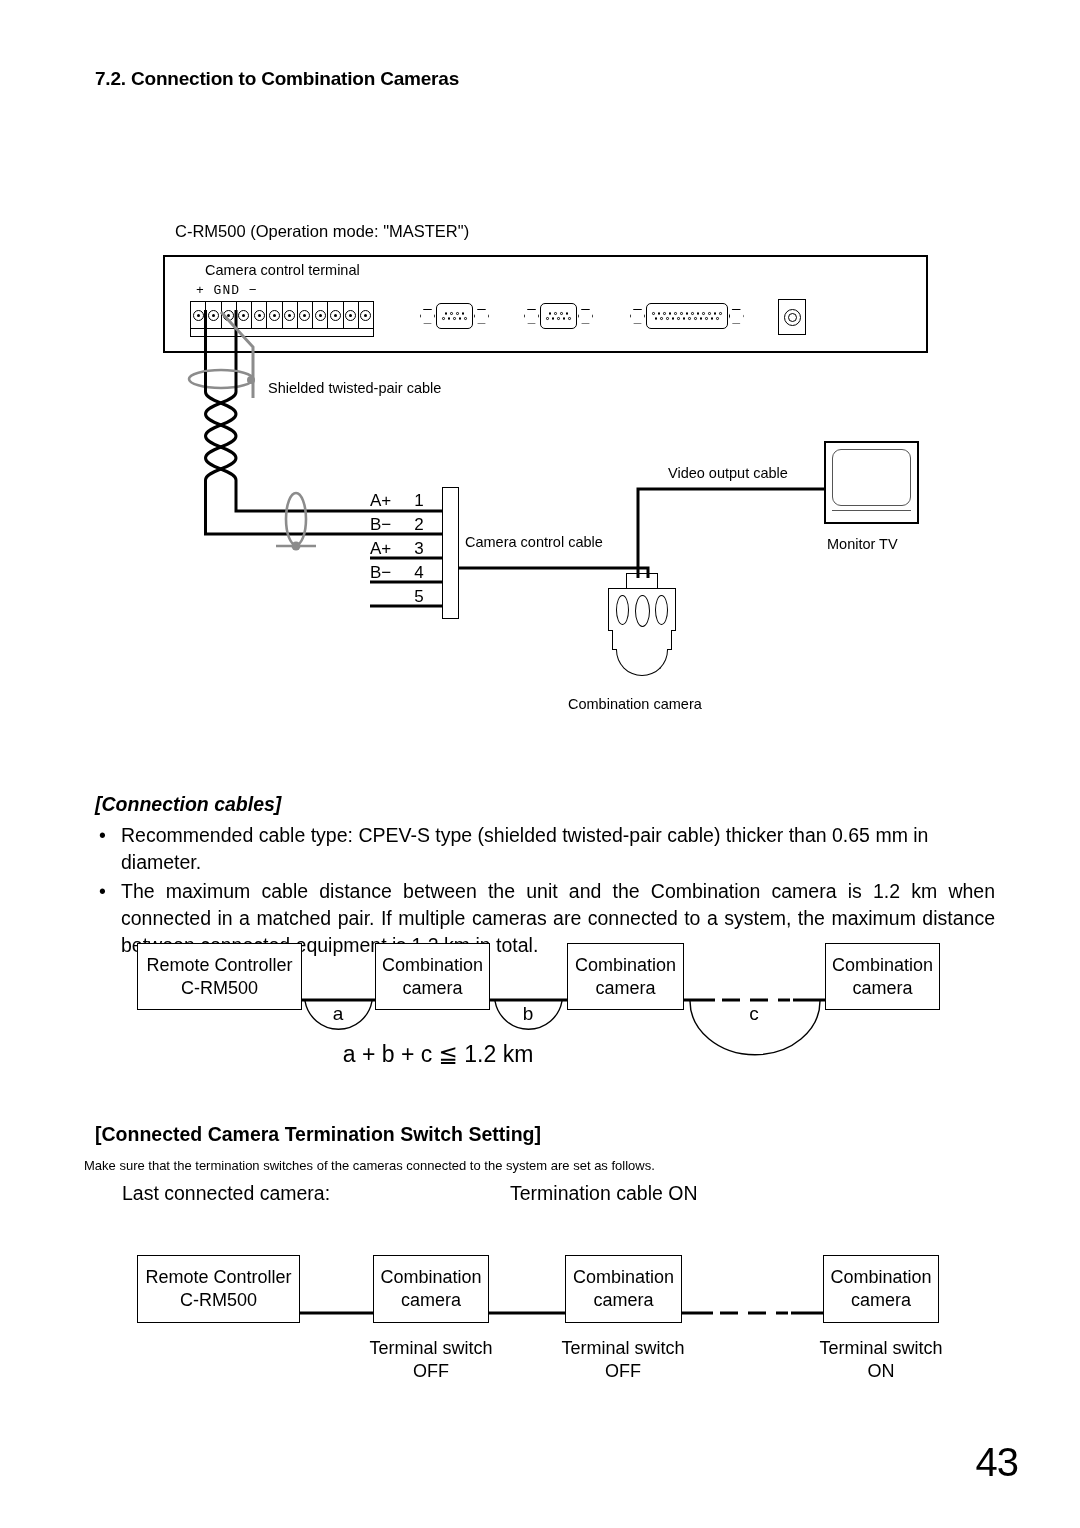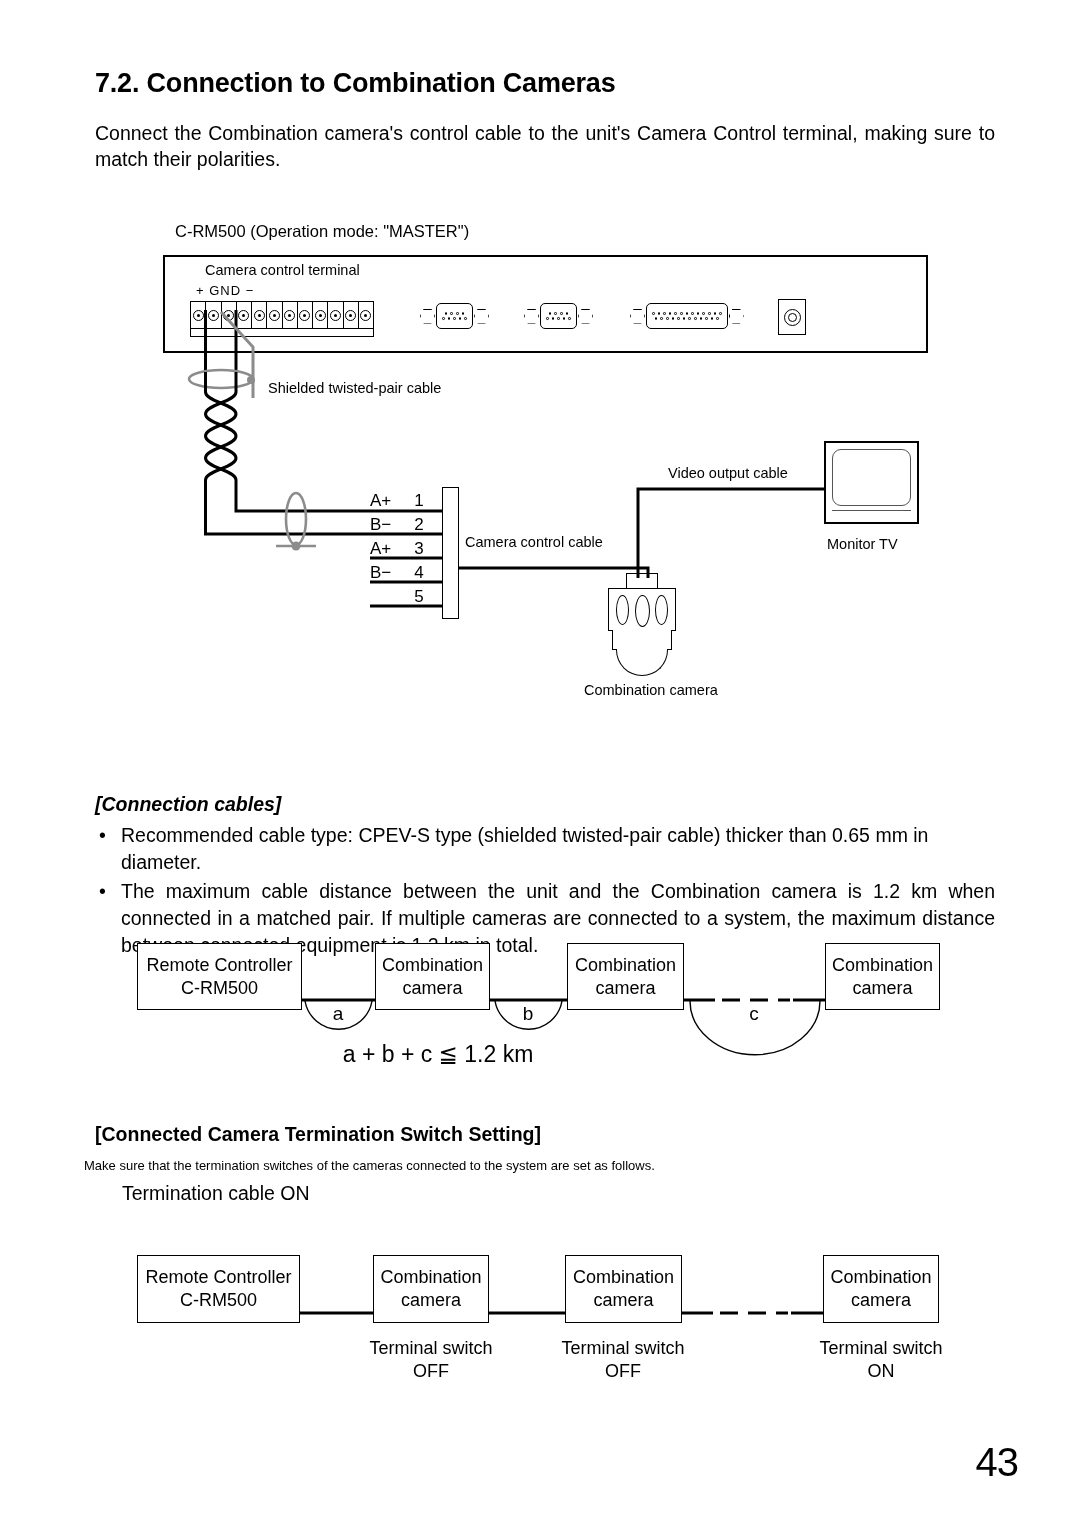--- a/index.html
+++ b/index.html
@@ -20,21 +20,21 @@
     left: 0; top: 0;
     width: 1080px;
     height: 1528px;
   }
 
   
   .section-title {
     position: absolute;
     left: 95px;
     top: 68px;
-    font-size: 27px;
+    font-size: 19px;
     font-weight: bold;
     letter-spacing: -0.2px;
   }
   .intro {
     position: absolute;
     left: 95px;
     top: 120px;
     width: 900px;
     font-size: 19.5px;
     line-height: 26px;
@@ -356,30 +356,29 @@
     text-align: center;
     width: 160px;
   }
 </style>
 </head>
 <body>
 
 <div class="page">
 
   <div class="section-title">7.2. Connection to Combination Cameras</div>
-  <div class="intro">Connect the Combination camera's control cable to the unit's Camera Control terminal, making sure to match their polarities.</div>
 
   <div>
 
     <div class="diag-label" style="left:175px; top:222px;">C-RM500 (Operation mode: "MASTER")</div>
 
     <div class="device-frame"></div>
 
     <div class="diag-label sm" style="left:177px; top:262px;margin-left:28px;">Camera control terminal</div>
-    <div class="diag-label tiny" style="left:196px; top:283px; letter-spacing:1px;">+ GND −</div>
+    <div class="diag-label tiny" style="left:196px; top:283px; letter-spacing:1px;font-family:Liberation Mono, monospace;">+ GND −</div>
 
     <div class="term-block">
       <div class="term-cell">
           <div class="screw"></div>
         </div>
       <div class="term-cell">
           <div class="screw"></div>
         </div>
       <div class="term-cell">
           <div class="screw"></div>
@@ -493,21 +492,21 @@
     <div class="bnc" style="left:778px; top:299px;">
       <div class="ring1">
         <div class="ring2"></div>
       </div>
     </div>
 
     <div class="diag-label sm" style="left:268px; top:380px;">Shielded twisted-pair cable</div>
     <div class="diag-label sm" style="left:465px; top:534px;">Camera control cable</div>
     <div class="diag-label sm" style="left:668px; top:465px;">Video output cable</div>
     <div class="diag-label sm" style="left:827px; top:536px;">Monitor TV</div>
-    <div class="diag-label sm" style="left:568px; top:682px;margin-left:16px;">Combination camera</div>
+    <div class="diag-label sm" style="left:568px; top:696px;">Combination camera</div>
 
     <div class="pinlist">
       <div class="prow">
           <span class="lbl">A+</span>
           <span class="num">1</span>
         </div>
       <div class="prow">
           <span class="lbl">B−</span>
           <span class="num">2</span>
         </div>
@@ -620,20 +619,21 @@
     <div class="diag-label c" style="left:736px; top:1003px; width:36px; font-size:19px;">c</div>
   </div>
 
   <div class="formula" style="top:1041px;">a + b + c ≦ 1.2 km</div>
 
   <div class="subhead" id="termination-head">[Connected Camera Termination Switch Setting]</div>
   <div class="para" id="termination-intro">Make sure that the termination switches of the cameras connected to the system are set as follows.</div>
 
   <div class="sw-lines">
     <div class="row">
+      <span class="c1">Last connected camera:</span>
       <span class="c2">Termination cable ON</span>
     </div>
   </div>
 
   <div class="chain">
     <div class="blk" style="left:137px; top:1255px; width:163px; height:68px;">
       <span>Remote Controller</span>
       <span>C-RM500</span>
     </div>
     <div class="blk" style="left:373px; top:1255px; width:116px; height:68px;">

